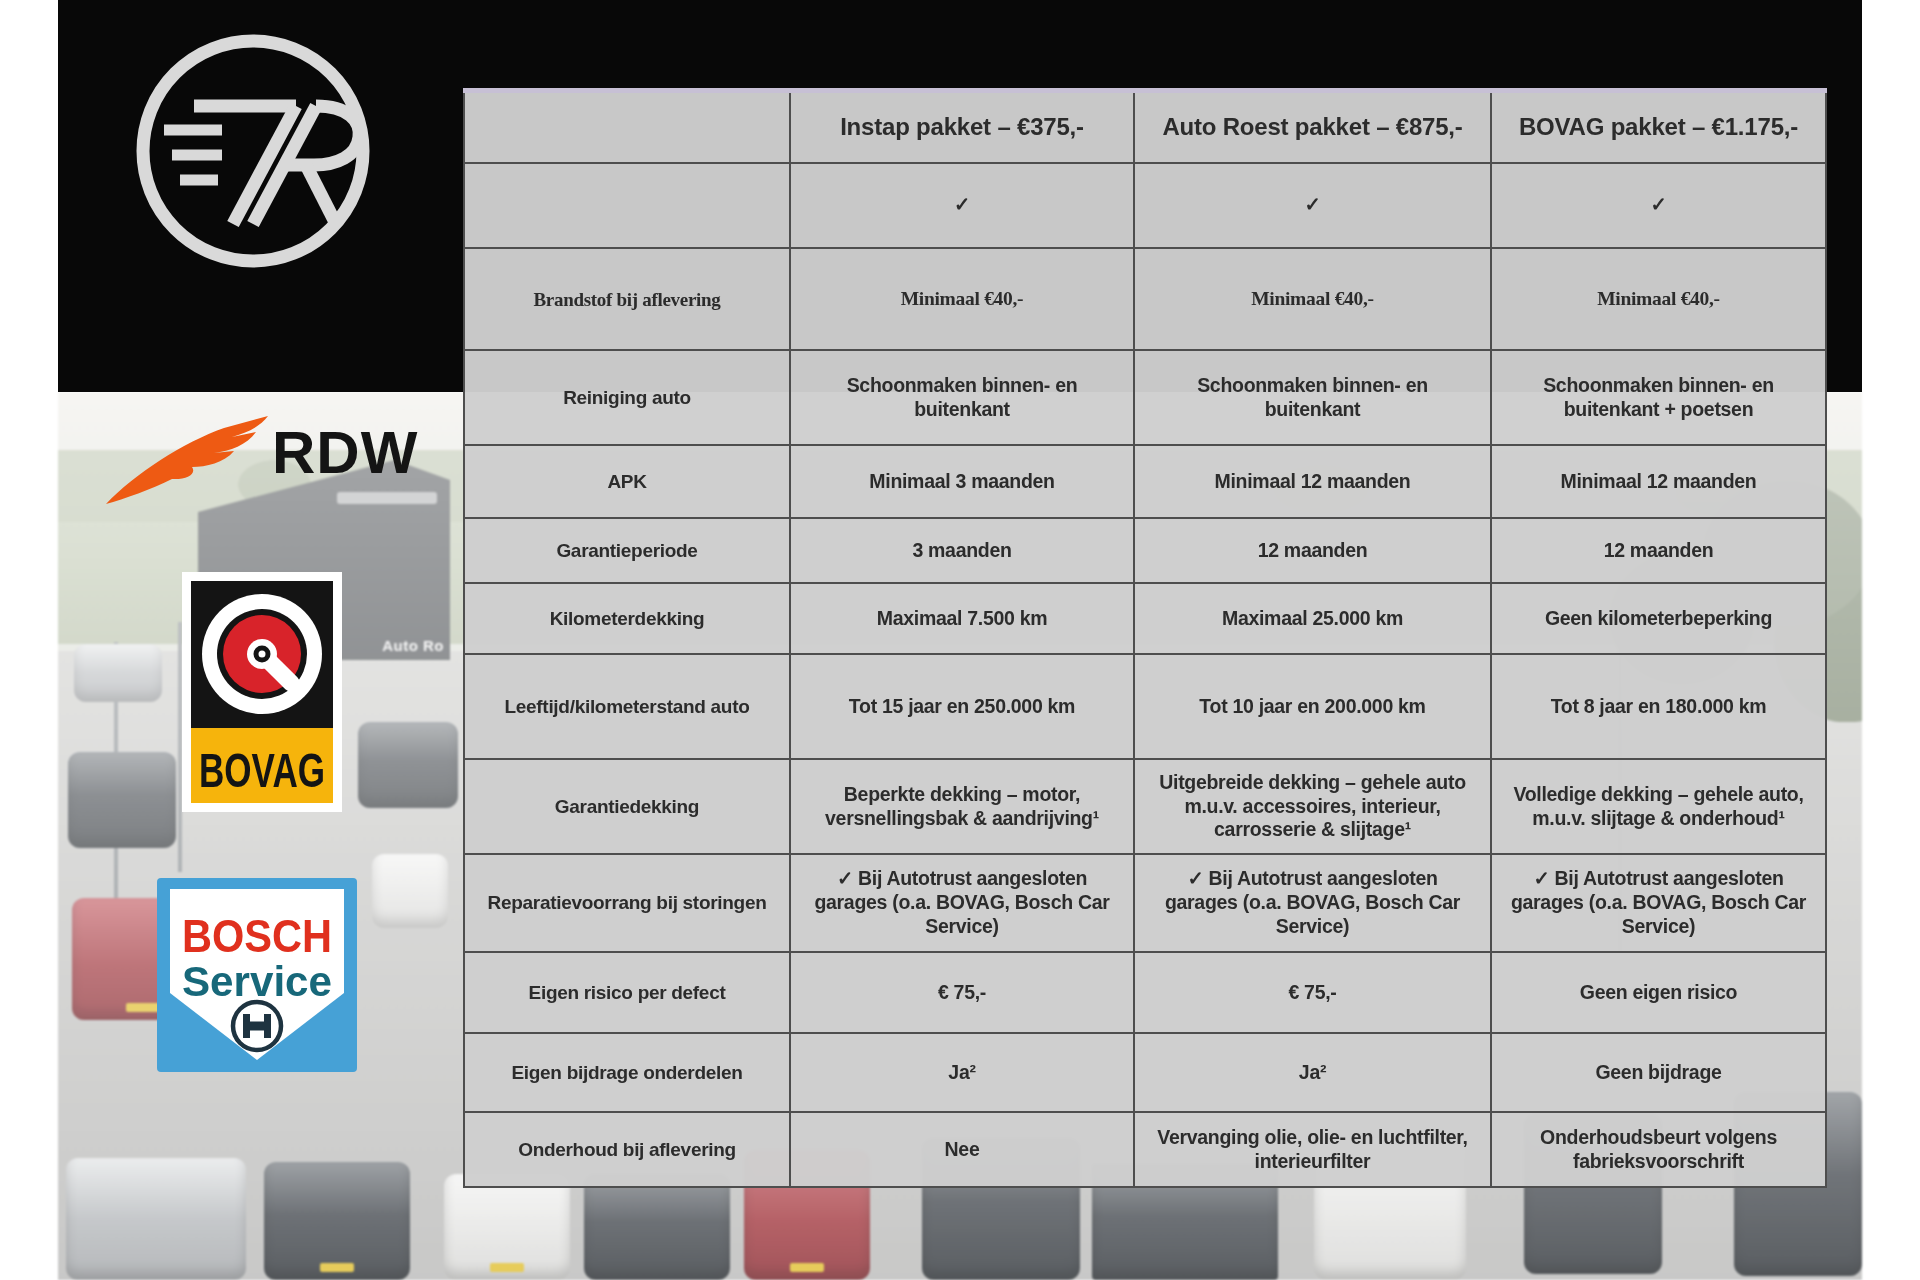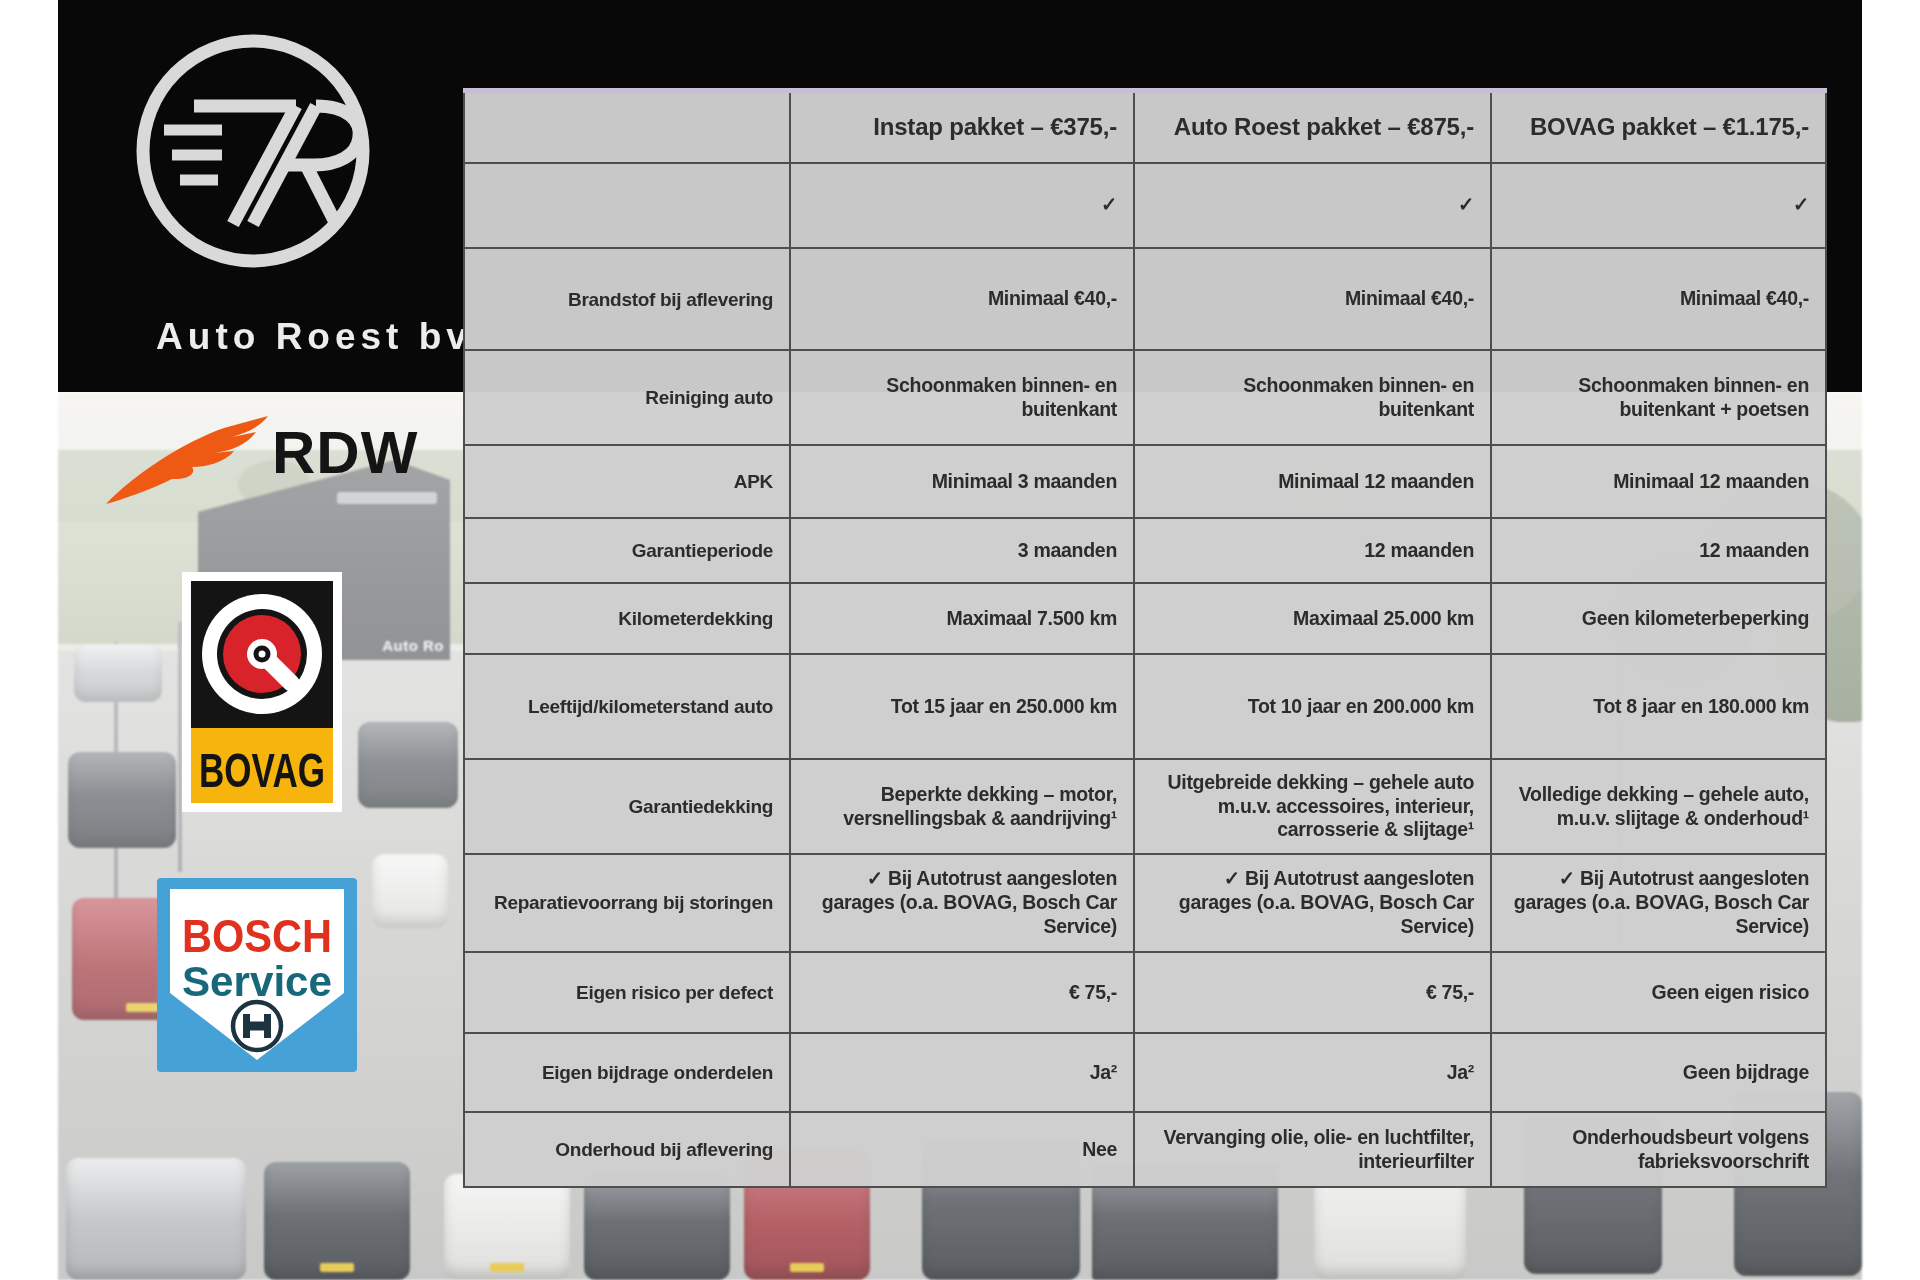--- a/index.html
+++ b/index.html
@@ -54,21 +54,21 @@
   .rdw-text{position:absolute;left:172px;top:6px;font-family:Liberation Sans, sans-serif;
        font-weight:bold;font-size:60px;color:#141414;letter-spacing:1px;}
   .bovag{left:182px;top:572px;}
   .bosch{left:157px;top:878px;}
 
   
   table.pkg{position:absolute;left:463px;top:88px;width:1362px;height:1100px;z-index:4;
        border-collapse:collapse;table-layout:fixed;background:rgba(206,206,206,.97);
        border-top:5px solid #c7c0d5;}
   table.pkg th,table.pkg td{border:2px solid #4e4e4e;vertical-align:middle;
-       padding:4px 16px;color:#2c2c2c;text-align:right;}
+       padding:4px 16px;color:#2c2c2c;text-align:center;}
   table.pkg th{font-size:24px;font-weight:bold;letter-spacing:-.2px;}
   table.pkg td{font-size:19.5px;font-weight:bold;line-height:1.22;letter-spacing:-.3px;}
   table.pkg td.label{white-space:nowrap;font-size:19px;}
 </style>
 </head>
 <body>
 
 <div class="canvas">
 
   <div class="photo">
@@ -120,21 +120,20 @@
           <path d="M50,152 H88"></path>
       </g>
       <g stroke="#d9d9d9" stroke-width="13" fill="none">
         <path d="M64,78 H166"></path>
         <path d="M166,78 L103,196"></path>
         <path d="M186,78 L123,196"></path>
         <path d="M186,78 C218,78 231,93 229,109 C227,128 207,137 184,137 L157,137"></path>
         <path d="M176,137 L206,196"></path>
       </g>
     </svg>
-    <div class="company-name">Auto Roest bv</div>
   </div>
 
   <div class="logo rdw">
     <svg width="172" height="96" viewBox="0 0 172 96" style="position:absolute;left:0;top:0">
       <path fill="#ee5a13" d="M6,92 C34,62 84,30 124,16 L168,4 C160,15 146,21 132,25 L156,20
         C147,33 130,39 114,41 L134,39 C124,51 106,55 92,55 C97,62 86,68 72,67
         C52,77 24,87 6,92 Z"></path>
     </svg>
     <div class="rdw-text">RDW</div>
   </div>
@@ -181,21 +180,21 @@
         <th>BOVAG pakket – €1.175,-</th>
       </tr>
     </thead>
     <tbody id="tbody">
         <tr style="height: 80px;">
           <td class="label"></td>
           <td>✓</td>
           <td>✓</td>
           <td>✓</td>
         </tr>
-        <tr style="height: 96px;">
+        <tr style="height: 96px; font-family: Liberation Serif, serif;">
           <td class="label">Brandstof bij aflevering</td>
           <td>Minimaal €40,-</td>
           <td>Minimaal €40,-</td>
           <td>Minimaal €40,-</td>
         </tr>
         <tr style="height: 89px; padding-left: 32px;">
           <td class="label">Reiniging auto</td>
           <td>Schoonmaken binnen- en buitenkant</td>
           <td>Schoonmaken binnen- en buitenkant</td>
           <td>Schoonmaken binnen- en buitenkant + poetsen</td>

